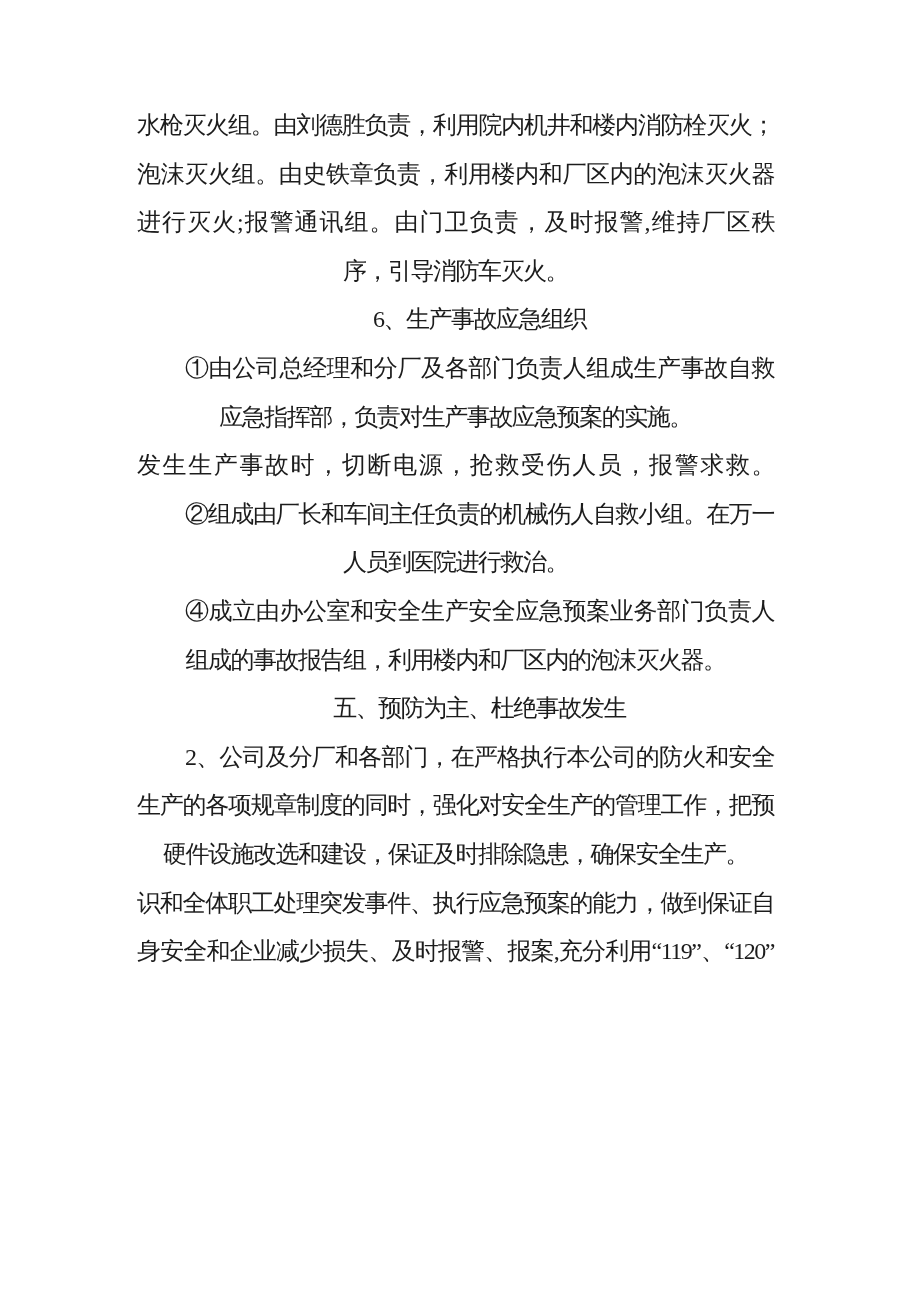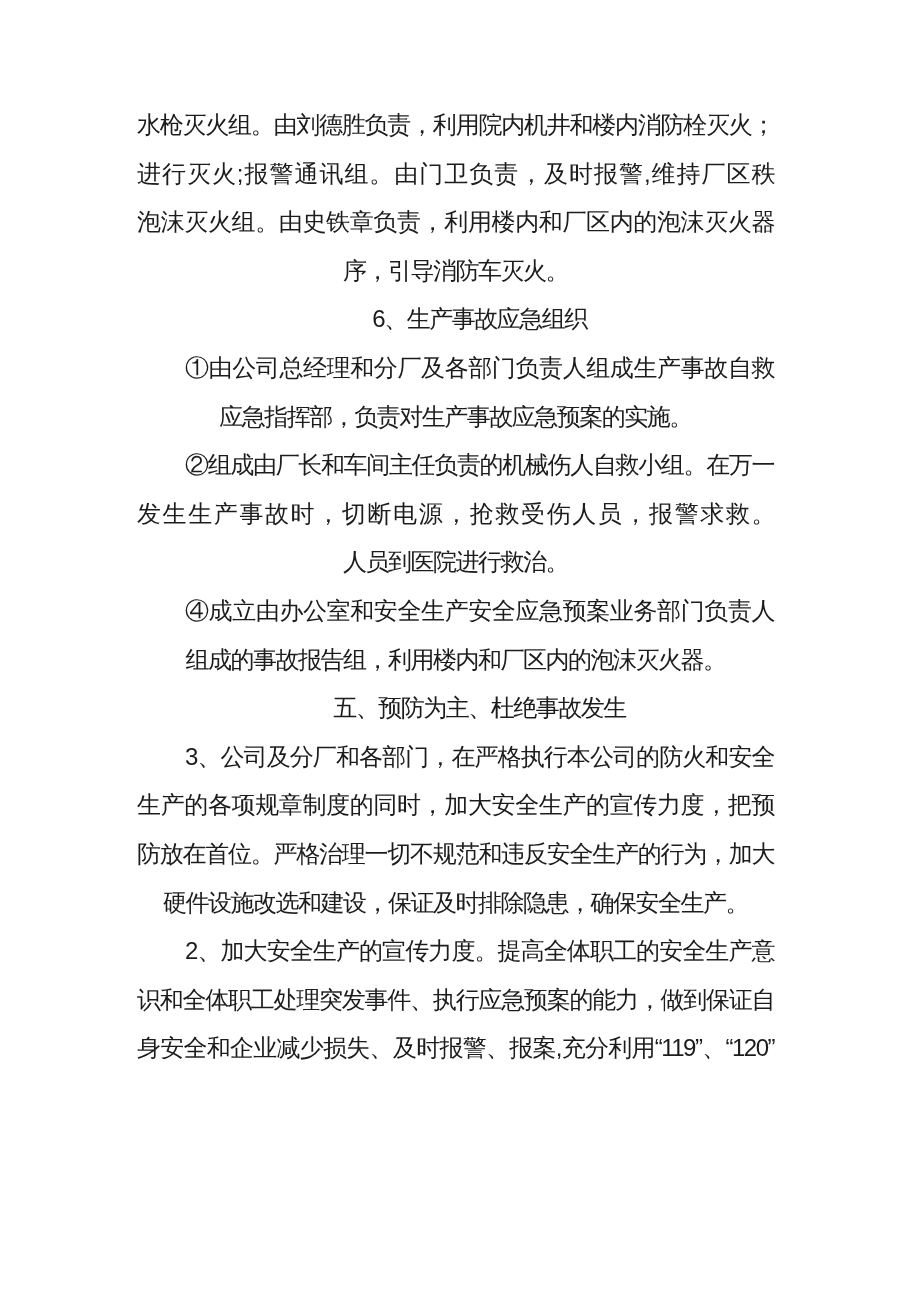--- a/index.html
+++ b/index.html
@@ -6,21 +6,21 @@
     margin: 0;
     padding: 0;
     background: #ffffff;
   }
   .page {
     position: relative;
     width: 920px;
     height: 1301px;
     background: #ffffff;
     overflow: hidden;
-    font-family: Liberation Sans, sans-serif;
+    font-family: Liberation Serif, serif;
   }
   .text-block {
     position: absolute;
     left: 137px;
     top: 101px;
     width: 637px;
     color: #1c1c1c;
     font-size: 24px;
     line-height: 48.6px;
     letter-spacing: -1.5px;
@@ -39,33 +39,31 @@
   .line.indent {
     text-indent: 2em;
   }
 </style>
 </head>
 <body>
 
 <div class="page">
   <div class="text-block">
     <div class="line fill">水枪灭火组。由刘德胜负责，利用院内机井和楼内消防栓灭火；</div>
+    <div class="line fill">泡沫灭火组。由史铁章负责，利用楼内和厂区内的泡沫灭火器</div>
     <div class="line fill">进行灭火;报警通讯组。由门卫负责，及时报警,维持厂区秩</div>
-    <div class="line fill">泡沫灭火组。由史铁章负责，利用楼内和厂区内的泡沫灭火器</div>
     <div class="line">序，引导消防车灭火。</div>
     <div class="line indent">6、生产事故应急组织</div>
     <div class="line fill indent">①由公司总经理和分厂及各部门负责人组成生产事故自救</div>
     <div class="line">应急指挥部，负责对生产事故应急预案的实施。</div>
+    <div class="line fill">发生生产事故时，切断电源，抢救受伤人员，报警求救。</div>
     <div class="line fill indent">②组成由厂长和车间主任负责的机械伤人自救小组。在万一</div>
-    <div class="line fill">发生生产事故时，切断电源，抢救受伤人员，报警求救。</div>
     <div class="line">人员到医院进行救治。</div>
     <div class="line fill indent">④成立由办公室和安全生产安全应急预案业务部门负责人</div>
     <div class="line">组成的事故报告组，利用楼内和厂区内的泡沫灭火器。</div>
     <div class="line indent">五、预防为主、杜绝事故发生</div>
-    <div class="line fill indent">3、公司及分厂和各部门，在严格执行本公司的防火和安全</div>
-    <div class="line fill">生产的各项规章制度的同时，加大安全生产的宣传力度，把预</div>
-    <div class="line fill">防放在首位。严格治理一切不规范和违反安全生产的行为，加大</div>
+    <div class="line fill indent">2、公司及分厂和各部门，在严格执行本公司的防火和安全</div>
+    <div class="line fill">生产的各项规章制度的同时，强化对安全生产的管理工作，把预</div>
     <div class="line">硬件设施改选和建设，保证及时排除隐患，确保安全生产。</div>
-    <div class="line fill indent">2、加大安全生产的宣传力度。提高全体职工的安全生产意</div>
     <div class="line fill">识和全体职工处理突发事件、执行应急预案的能力，做到保证自</div>
     <div class="line fill">身安全和企业减少损失、及时报警、报案,充分利用“119”、“120”</div>
   </div>
 </div>
 
 </body></html>

